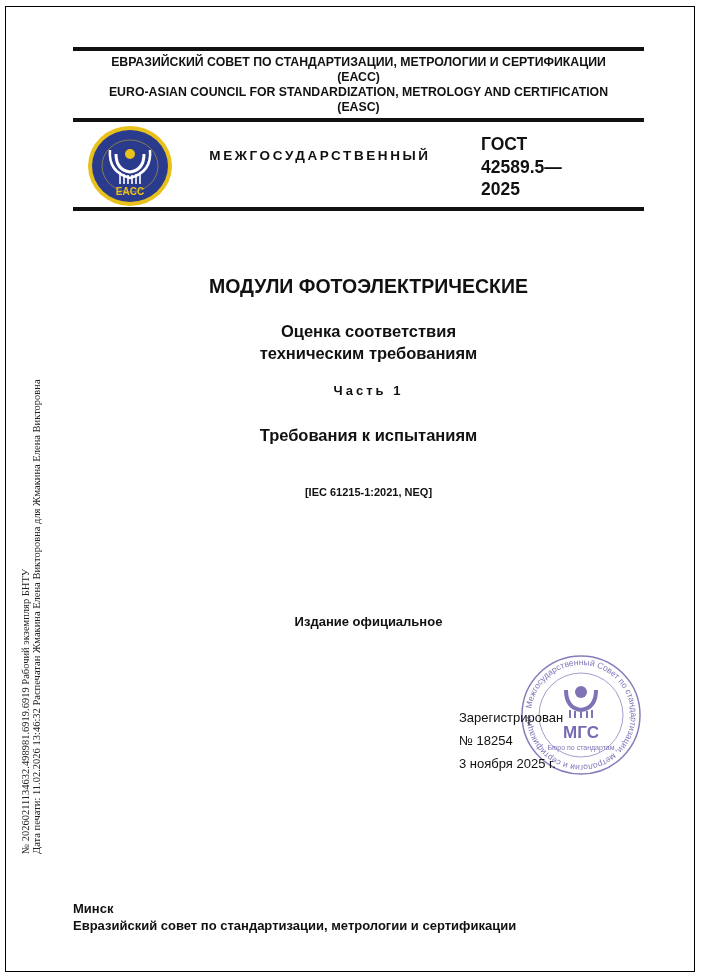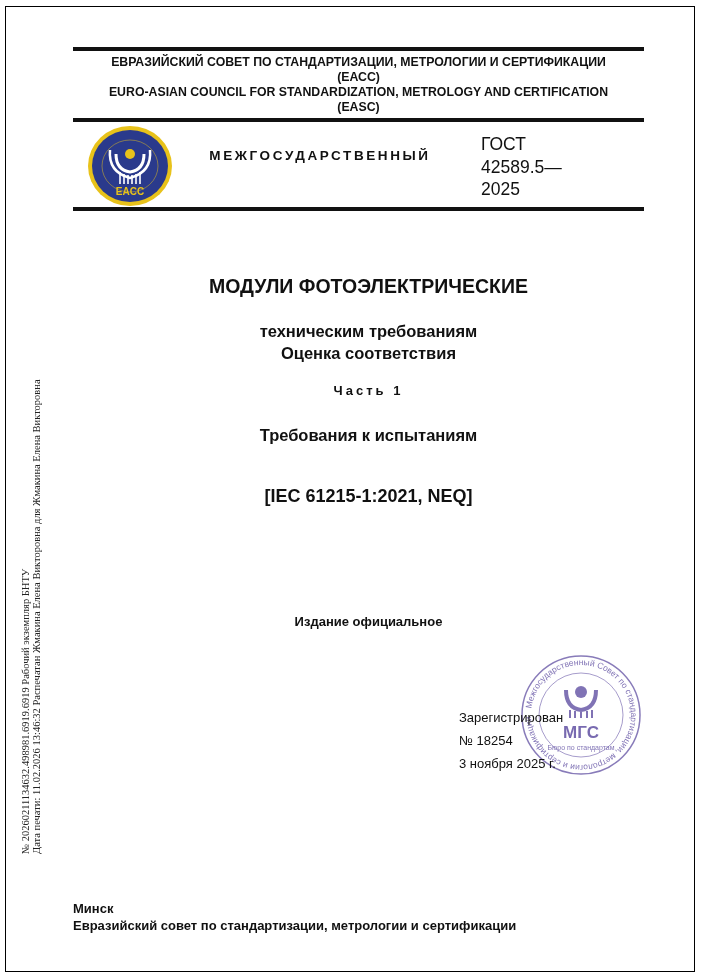--- a/index.html
+++ b/index.html
@@ -2,27 +2,27 @@
 <html><head>
   <meta charset="utf-8">
   <style>
     html, body { margin: 0; padding: 0; background: #ffffff; }
     body { width: 703px; height: 979px; position: relative; overflow: hidden; font-family: "Liberation Sans", sans-serif; color: #111111; }
     .frame { position: absolute; left: 5px; top: 6px; width: 690px; height: 966px; border: 1.5px solid #000; box-sizing: border-box; }
     .rule { position: absolute; left: 73px; width: 571px; height: 4px; background: #111; }
     .council { position: absolute; left: 73px; width: 571px; text-align: center; font-weight: bold; font-size: 12.3px; line-height: 15px; }
     .logo { position: absolute; left: 86px; top: 124px; width: 88px; height: 84px; }
     .interstate { position: absolute; left: 195px; top: 148px; width: 250px; text-align: center; font-weight: bold; font-size: 13.5px; letter-spacing: 2.6px; line-height: 16px; }
-    .gost { position: absolute; left: 481px; top: 133px; font-weight: normal; font-size: 17.5px; line-height: 22.5px; }
+    .gost { position: absolute; left: 481px; top: 133px; font-weight: bold; font-size: 17.5px; line-height: 22.5px; }
     .center { position: absolute; left: 83px; width: 571px; text-align: center; font-weight: bold; }
     .title { top: 275px; font-size: 19.5px; }
     .subtitle { top: 320px; font-size: 16.5px; line-height: 22px; }
     .part { top: 383px; font-size: 13px; letter-spacing: 3px; }
     .req { top: 426px; font-size: 16.5px; }
-    .iec { top: 486px; font-size: 18px; }
+    .iec { top: 486px; font-size: 11px; }
     .edition { top: 614px; font-size: 13px; }
     .reg { position: absolute; left: 459px; font-size: 13px; line-height: 16px; }
     .stamp { position: absolute; left: 520px; top: 654px; width: 122px; height: 122px; }
     .footer { position: absolute; left: 73px; width: 571px; text-align: left; font-weight: bold; font-size: 13px; line-height: 17px; }
     .side { position: absolute; left: 20px; top: 854px; transform-origin: 0 0; transform: rotate(-90deg); font-family: "Liberation Serif", serif; font-size: 10.5px; line-height: 11px; white-space: nowrap; color: #222; }
   </style>
 </head>
 <body>
 
 <div class="frame"></div>
@@ -61,22 +61,22 @@
 <div class="gost">
   <div>ГОСТ</div>
   <div>42589.5—</div>
   <div>2025</div>
 </div>
 
 <div class="rule" style="top:207px"></div>
 
 <div class="center title">МОДУЛИ ФОТОЭЛЕКТРИЧЕСКИЕ</div>
 <div class="center subtitle">
+  <div>Оценка соответствия</div>
   <div>техническим требованиям</div>
-  <div>Оценка соответствия</div>
 </div>
 <div class="center part">Часть 1</div>
 <div class="center req">Требования к испытаниям</div>
 <div class="center iec">[IEC 61215-1:2021, NEQ]</div>
 <div class="center edition">Издание официальное</div>
 
 <svg class="stamp" viewBox="0 0 122 122">
   <defs>
     <path id="ringPath" d="M61,61 m-50,0 a50,50 0 1,1 100,0 a50,50 0 1,1 -100,0"></path>
   </defs>

